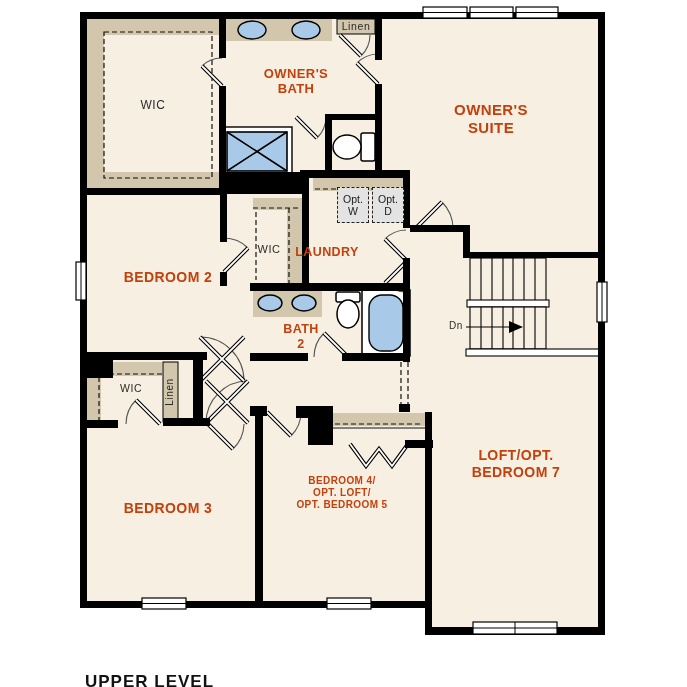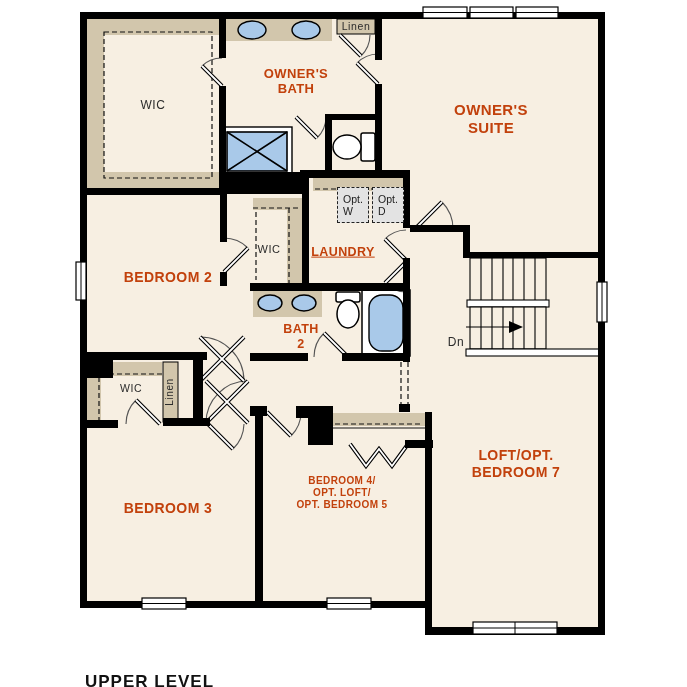--- a/index.html
+++ b/index.html
@@ -12,21 +12,21 @@
   svg.layer{position:absolute;left:0;top:0;width:687px;height:687px;}
   .lbl{
     position:absolute;transform:translate(-50%,-50%);
     font-weight:bold;color:#c2410c;text-align:center;white-space:nowrap;line-height:1.18;
     letter-spacing:.4px;
   }
   .lbl.small{font-weight:normal;color:#2b2b2b;letter-spacing:.6px;}
   .lbl.rot{transform:translate(-50%,-50%) rotate(-90deg);}
   .optbox{
     position:absolute;background:#e3e3e3;border:1.5px dashed #222;
-    display:flex;align-items:center;justify-content:center;
+    display:flex;align-items:center;justify-content:center;text-align:center;
     font-size:10.5px;line-height:1.15;color:#1c1c1c;
   }
   #title{
     position:absolute;left:85px;top:652px;font-size:17px;font-weight:bold;
     color:#111;letter-spacing:1px;margin-top:20px;
   }
 </style>
 </head>
 <body>
 
@@ -208,34 +208,34 @@
     <div>OWNER'S</div>
     <div>BATH</div>
   </div>
   <div class="lbl small" style="left:356px;top:26px;font-size:10.5px;">Linen</div>
   <div class="lbl" style="left:491px;top:119px;font-size:15px;">
     <div>OWNER'S</div>
     <div>SUITE</div>
   </div>
   <div class="lbl" style="left:168px;top:277px;font-size:14px;">BEDROOM 2</div>
   <div class="lbl small" style="left:269px;top:249px;font-size:11px;">WIC</div>
-  <div class="lbl" style="left:343px;top:252px;font-size:12.5px;text-decoration:underline;">LAUNDRY</div>
+  <div class="lbl" style="left:327px;top:252px;font-size:12.5px;">LAUNDRY</div>
   <div class="optbox" style="left:337px;top:187px;width:30px;height:34px;">
     <div><span>Opt.</span><br>
     <span>W</span></div>
   </div>
   <div class="optbox" style="left:372px;top:187px;width:30px;height:34px;">
     <div><span>Opt.</span><br>
     <span>D</span></div>
   </div>
   <div class="lbl" style="left:301px;top:337px;font-size:12.5px;">
     <div>BATH</div>
     <div>2</div>
   </div>
-  <div class="lbl small" style="left:456px;top:342px;font-size:12px;">Dn</div>
+  <div class="lbl small" style="left:456px;top:326px;font-size:10px;">Dn</div>
   <div class="lbl small" style="left:131px;top:388px;font-size:10.5px;">WIC</div>
   <div class="lbl small rot" style="left:170px;top:392px;font-size:10px;">Linen</div>
   <div class="lbl" style="left:168px;top:508px;font-size:14px;">BEDROOM 3</div>
   <div class="lbl" style="left:342px;top:493px;font-size:10px;">
     <div>BEDROOM 4/</div>
     <div>OPT. LOFT/</div>
     <div>OPT. BEDROOM 5</div>
   </div>
   <div class="lbl" style="left:516px;top:464px;font-size:14px;">
     <div>LOFT/OPT.</div>

